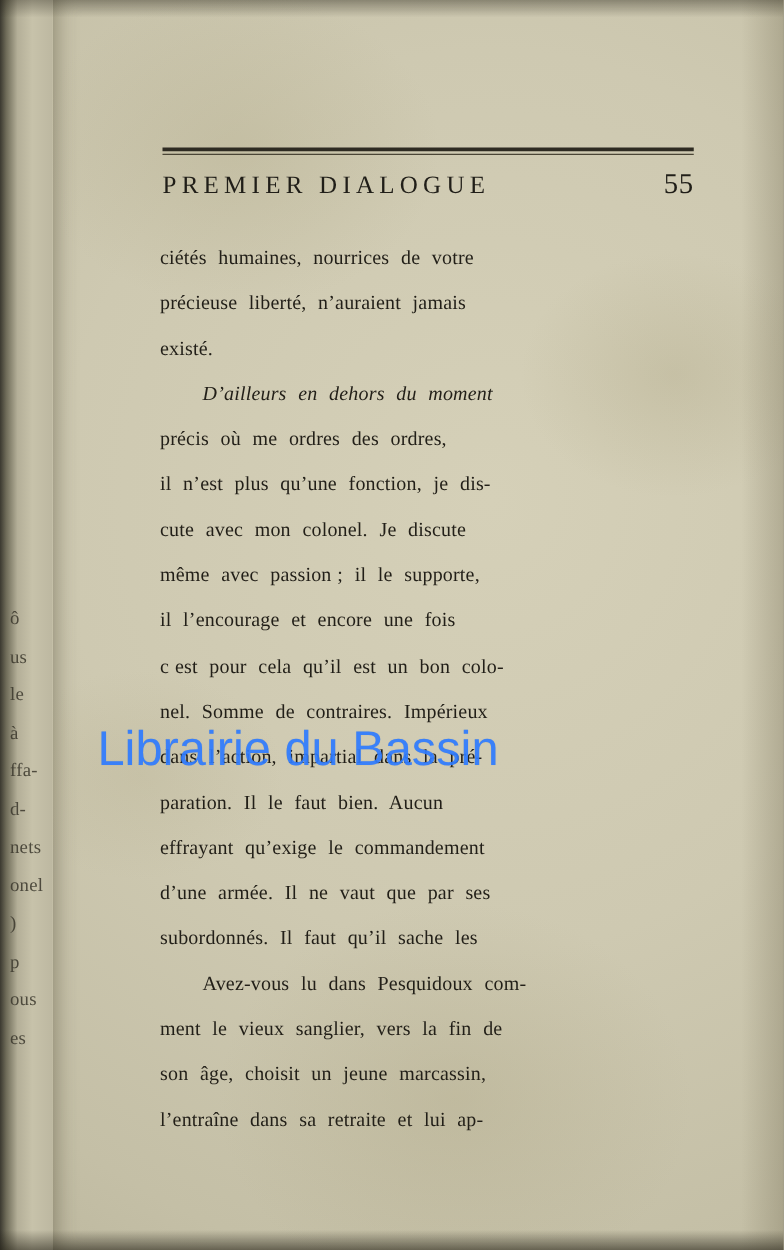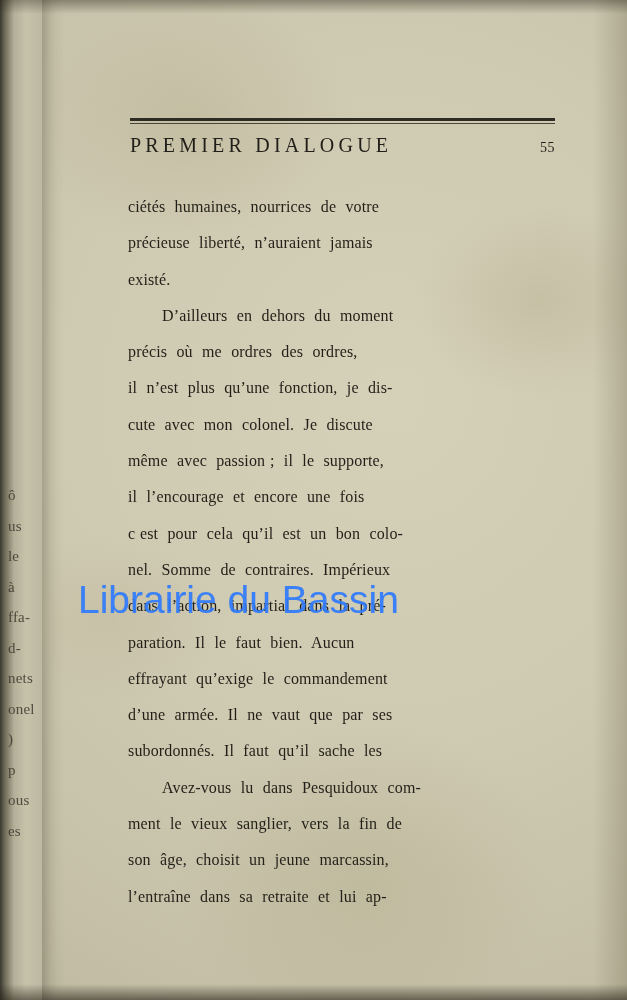--- a/index.html
+++ b/index.html
@@ -107,21 +107,21 @@
     align-items: baseline;
     justify-content: space-between;
     color: #201e18;
   }
   .rh-title {
     font-size: 20px;
     letter-spacing: 4.2px;
     font-family: "Liberation Serif", serif;
   }
   .rh-folio {
-    font-size: 14px;
+    font-size: 23px;
     letter-spacing: 0.5px;
   }
 
   
   .body-col {
     position: absolute;
     left: 86px;
     top: 189px;
     width: 430px;
     color: #221f18;
@@ -216,21 +216,21 @@
 
     <div class="body-col">
 
       <p>
         <span class="just">ciétés  humaines,  nourrices  de  votre</span>
         <span class="just">précieuse  liberté,  n’auraient  jamais</span>
         <span class="just last">existé.</span>
       </p>
 
       <p>
-        <span class="line" style="text-indent:34px;">D’ailleurs  en  dehors  du  moment</span>
+        <span class="line" style="text-indent:34px;font-style:italic;">D’ailleurs  en  dehors  du  moment</span>
         <span class="just">précis  où  me  ordres  des  ordres,</span>
         <span class="just">il  n’est  plus  qu’une  fonction,  je  dis-</span>
         <span class="just">cute  avec  mon  colonel.  Je  discute</span>
         <span class="just">même  avec  passion ;  il  le  supporte,</span>
         <span class="just">il  l’encourage  et  encore  une  fois</span>
         <span class="just">c est  pour  cela  qu’il  est  un  bon  colo-</span>
         <span class="just">nel.  Somme  de  contraires.  Impérieux</span>
         <span class="just">dans  l’action,  impartial  dans  la  pré-</span>
         <span class="just">paration.  Il  le  faut  bien.  Aucun</span>
         <span class="just">effrayant  qu’exige  le  commandement</span>

